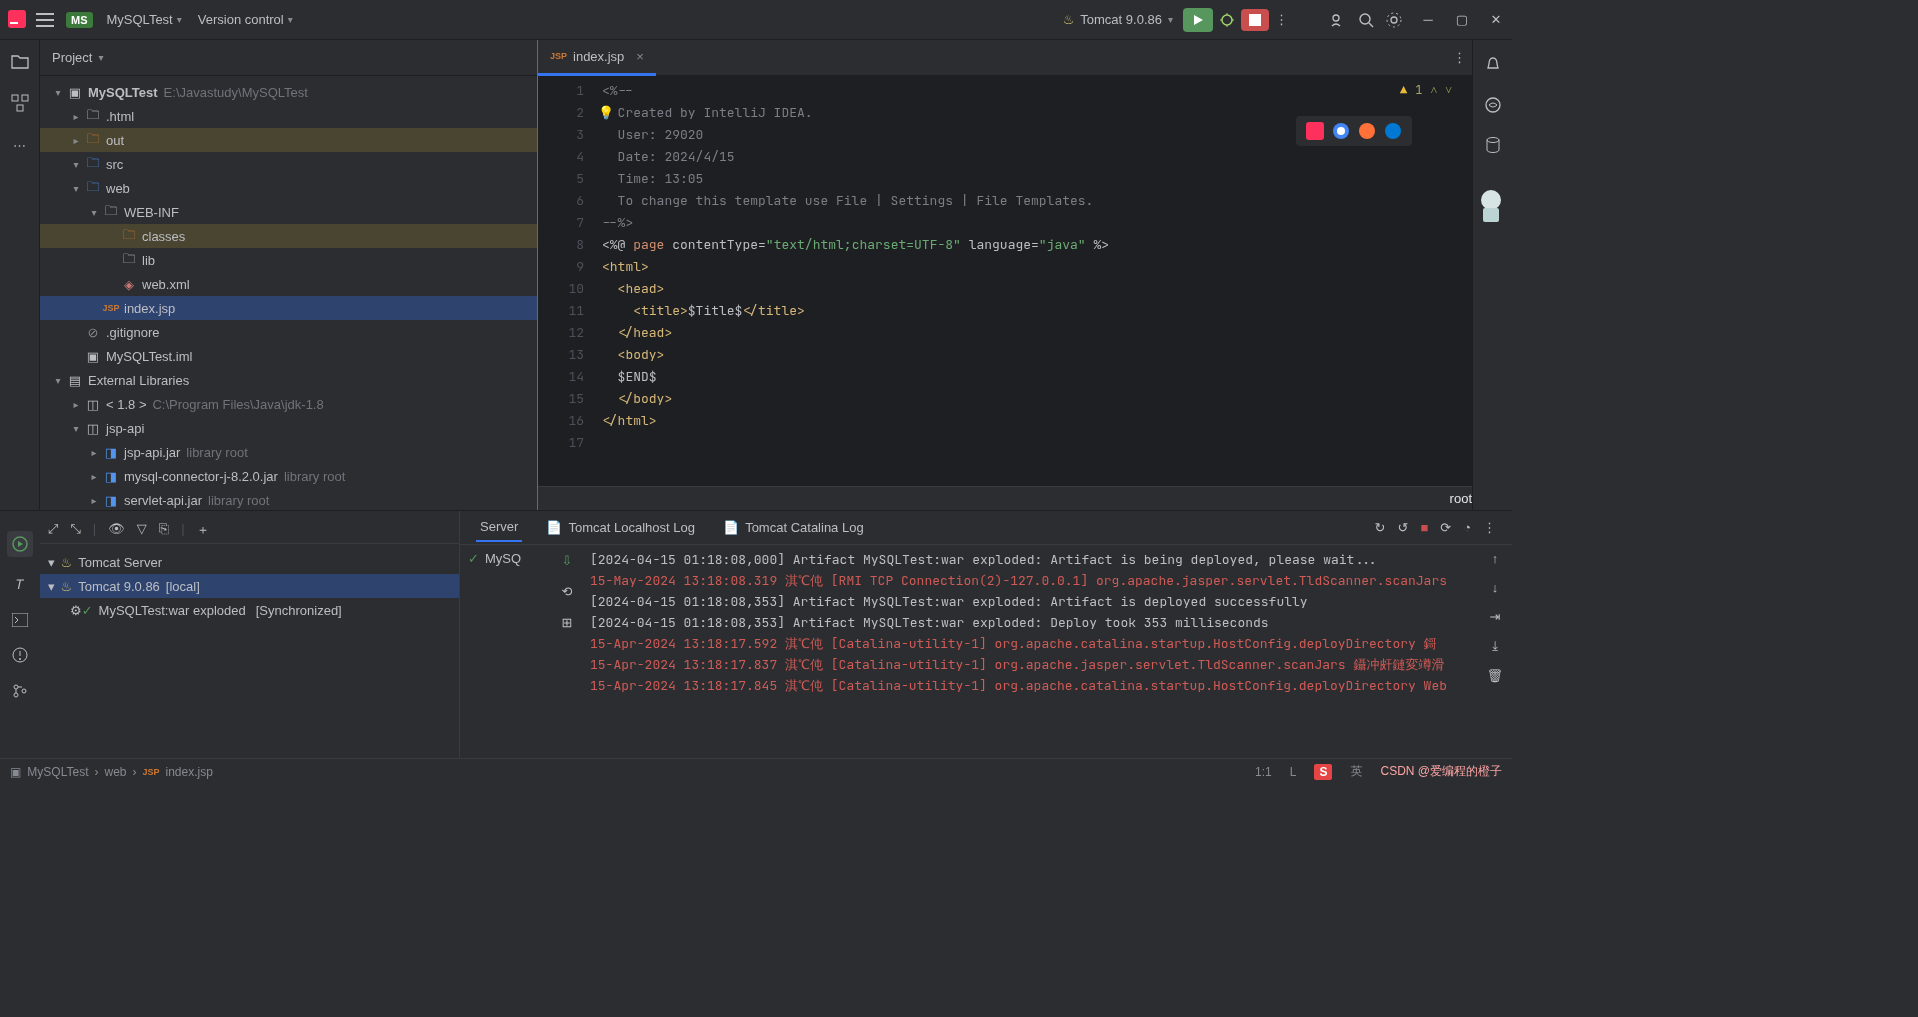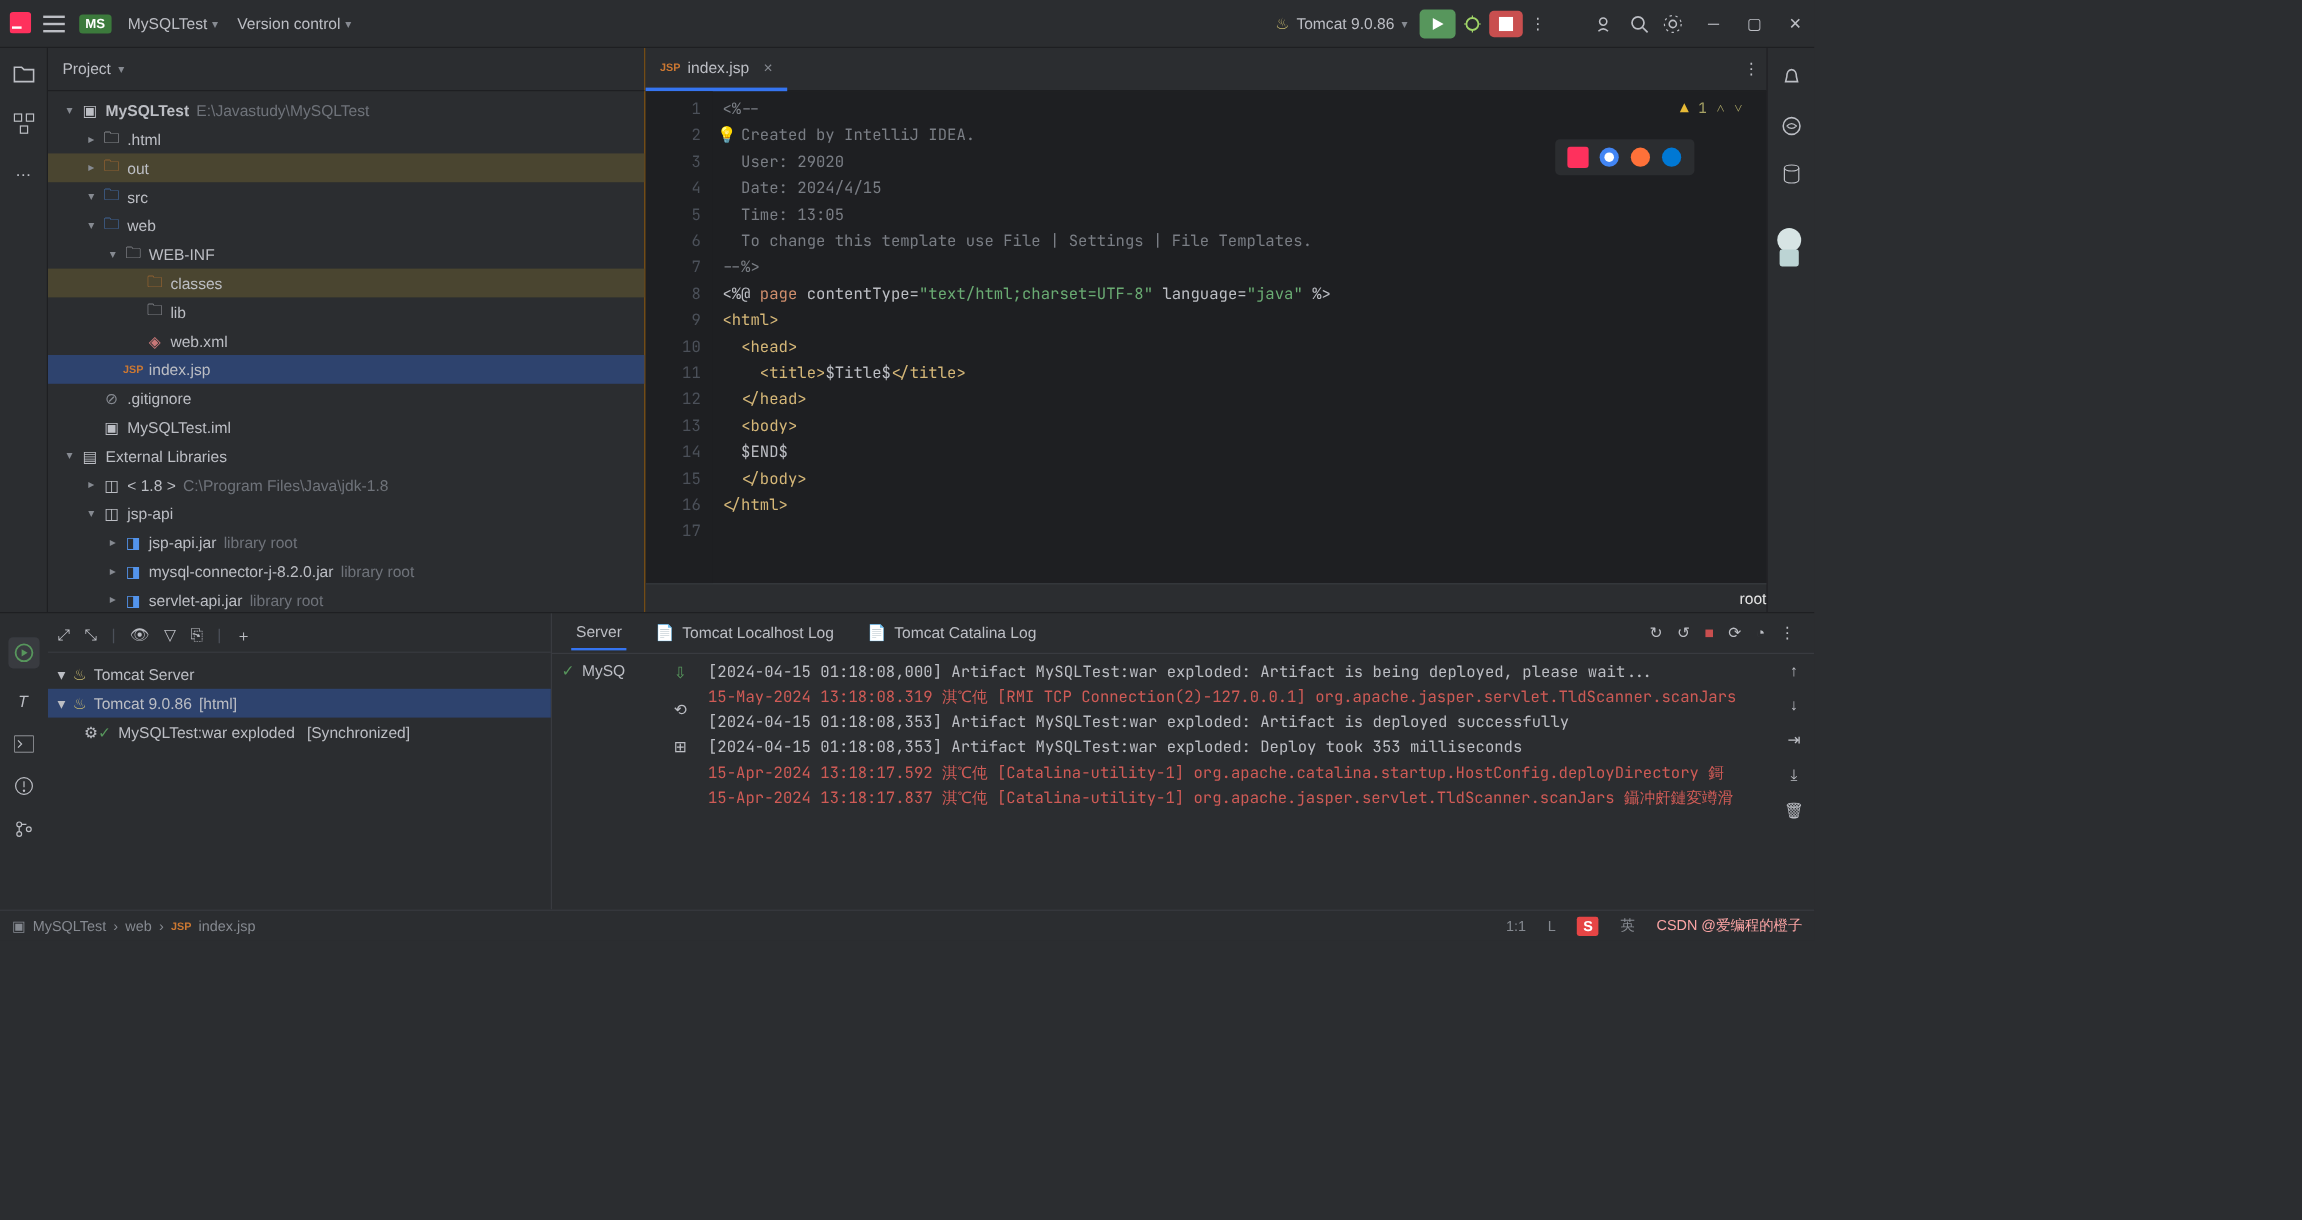--- a/index.html
+++ b/index.html
@@ -406,21 +406,21 @@
       </div>
       <div class="svc-row ind0">
           <span class="exp">▾</span>
           <span style="color:#c9ba6f;margin:0 6px">♨</span>
           <span>Tomcat Server</span>
         </div>
       <div class="svc-row ind1 sel">
           <span class="exp">▾</span>
           <span style="color:#c9ba6f;margin:0 6px">♨</span>
           <span>Tomcat 9.0.86</span>
-          <span class="gray" style="margin-left:6px">[html]</span>
+          <span class="gray" style="margin-left:6px">[local]</span>
         </div>
       <div class="svc-row ind2">
           <span class="noexp" style="width:16px;display:inline-block"></span>
           <span style="margin:0 6px">⚙<span style="color:#57965c">✓</span></span>
           <span>MySQLTest:war exploded</span>
           <span class="gray" style="margin-left:10px">[Synchronized]</span>
         </div>
     </div>
     <div class="svc-right">
       <div class="svc-tabs">
@@ -454,20 +454,21 @@
           <span class="ic">⟲</span>
           <span class="ic">⊞</span>
         </div>
         <div class="log-text" id="logtext">
             <div class="">[2024-04-15 01:18:08,000] Artifact MySQLTest:war exploded: Artifact is being deployed, please wait...</div>
             <div class="err">15-May-2024 13:18:08.319 淇℃伅 [RMI TCP Connection(2)-127.0.0.1] org.apache.jasper.servlet.TldScanner.scanJars</div>
             <div class="">[2024-04-15 01:18:08,353] Artifact MySQLTest:war exploded: Artifact is deployed successfully</div>
             <div class="">[2024-04-15 01:18:08,353] Artifact MySQLTest:war exploded: Deploy took 353 milliseconds</div>
             <div class="err">15-Apr-2024 13:18:17.592 淇℃伅 [Catalina-utility-1] org.apache.catalina.startup.HostConfig.deployDirectory 鎶</div>
             <div class="err">15-Apr-2024 13:18:17.837 淇℃伅 [Catalina-utility-1] org.apache.jasper.servlet.TldScanner.scanJars 鑷冲皯鏈変竴滑</div>
+            <div class="err">15-Apr-2024 13:18:17.845 淇℃伅 [Catalina-utility-1] org.apache.catalina.startup.HostConfig.deployDirectory Web</div>
           </div>
         <div class="log-right">
           <span class="ic">↑</span>
           <span class="ic">↓</span>
           <span class="ic">⇥</span>
           <span class="ic">⤓</span>
           <span class="ic">🗑</span>
         </div>
       </div>
     </div>

